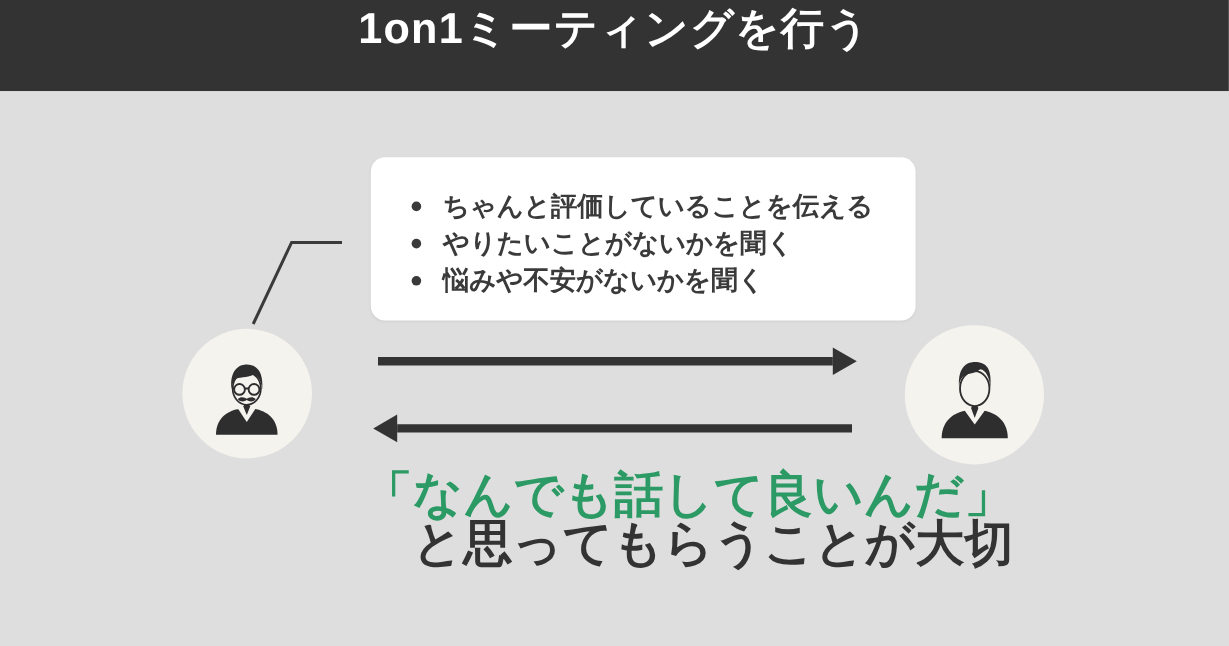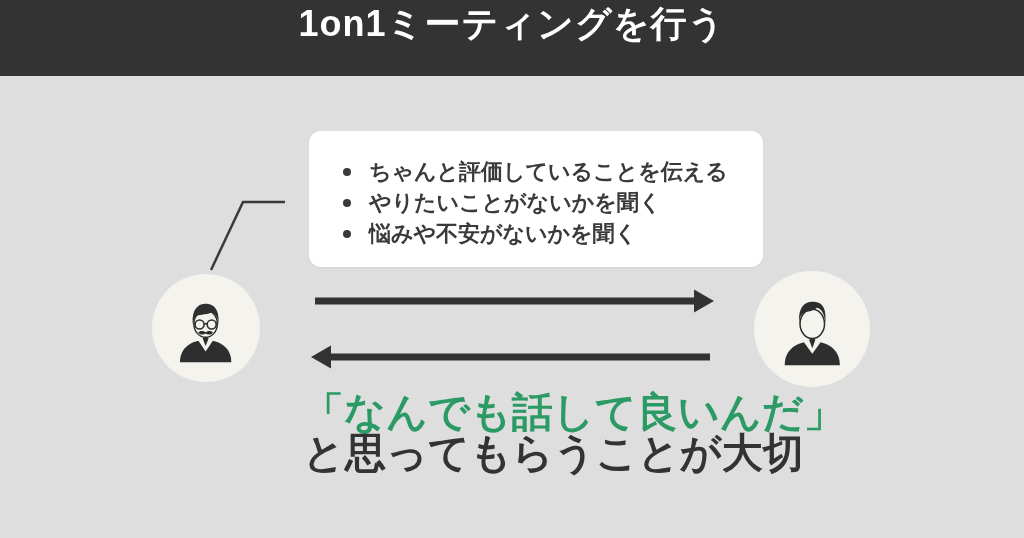--- a/index.html
+++ b/index.html
@@ -59,21 +59,21 @@
   .avatar-left  { left: 152px; top: 198px; width: 108px; height: 108px; }
   .avatar-right { left: 754px; top: 195px; width: 116px; height: 116px; }
   .avatar svg { width: 66%; height: 66%; margin-top: 6%; }
 
   
   .caption {
     position: absolute; left: 303px; top: 316px;
     font-size: 41px; font-weight: 700; line-height: 41px; white-space: nowrap;
   }
   .caption-quote { color: #2b9a64; }
-  .caption-text  { color: #333333; }
+  .caption-text  { color: #333333; text-align: right; }
 </style>
 </head>
 <body>
 
 <div class="canvas">
 
   <header class="title-bar">
     <h1>1on1ミーティングを行う</h1>
   </header>
 

